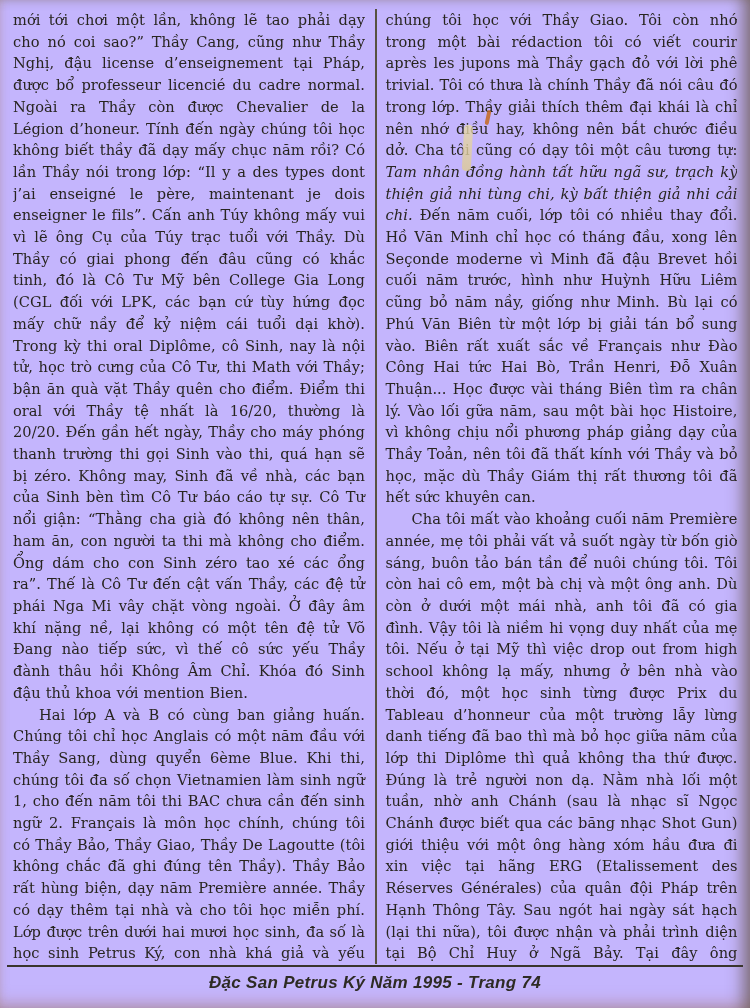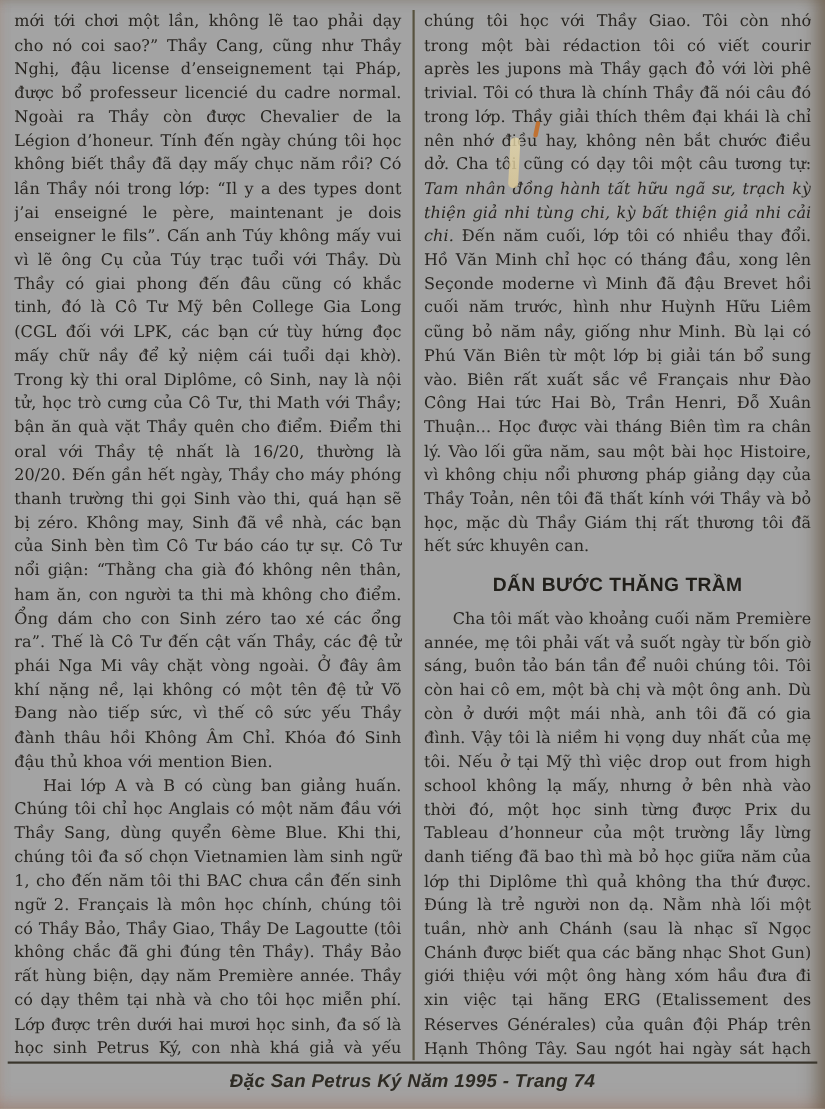--- a/index.html
+++ b/index.html
@@ -3,21 +3,21 @@
 <meta charset="utf-8">
 <style>
   html, body { margin:0; padding:0; }
   body {
     width:750px; height:1008px; position:relative; overflow:hidden;
     background:#c9bfa9;
     font-family:"DejaVu Serif","Liberation Serif",serif;
   }
   .page {
     position:absolute; inset:0;
-    background:#a3a3a3;
+    background:#c4b5fd;
     box-shadow:
       inset -15px 0 16px -8px rgba(90,74,52,.65),
       inset 5px 0 10px -5px rgba(170,128,112,.30),
       inset 0 -13px 16px -8px rgba(175,118,100,.38),
       inset 0 7px 10px -6px rgba(125,112,90,.22);
   }
   .text-block {
     position:absolute; top:9px; left:13px; width:724px; bottom:44px;
     display:flex; overflow:hidden;
   }
@@ -72,21 +72,20 @@
 
     <div class="col">
       <p>mới tới chơi một lần, không lẽ tao phải dạy cho nó coi sao?” Thầy Cang, cũng như Thầy Nghị, đậu license d’enseignement tại Pháp, được bổ professeur licencié du cadre normal. Ngoài ra Thầy còn được Chevalier de la Légion d’honeur. Tính đến ngày chúng tôi học không biết thầy đã dạy mấy chục năm rồi? Có lần Thầy nói trong lớp: “Il y a des types dont j’ai enseigné le père, maintenant je dois enseigner le fils”. Cấn anh Túy không mấy vui vì lẽ ông Cụ của Túy trạc tuổi với Thầy. Dù Thầy có giai phong đến đâu cũng có khắc tinh, đó là Cô Tư Mỹ bên College Gia Long (CGL đối với LPK, các bạn cứ tùy hứng đọc mấy chữ nầy để kỷ niệm cái tuổi dại khờ). Trong kỳ thi oral Diplôme, cô Sinh, nay là nội tử, học trò cưng của Cô Tư, thi Math với Thầy; bận ăn quà vặt Thầy quên cho điểm. Điểm thi oral với Thầy tệ nhất là 16/20, thường là 20/20. Đến gần hết ngày, Thầy cho máy phóng thanh trường thi gọi Sinh vào thi, quá hạn sẽ bị zéro. Không may, Sinh đã về nhà, các bạn của Sinh bèn tìm Cô Tư báo cáo tự sự. Cô Tư nổi giận: “Thằng cha già đó không nên thân, ham ăn, con người ta thi mà không cho điểm. Ổng dám cho con Sinh zéro tao xé các ổng ra”. Thế là Cô Tư đến cật vấn Thầy, các đệ tử phái Nga Mi vây chặt vòng ngoài. Ở đây âm khí nặng nề, lại không có một tên đệ tử Võ Đang nào tiếp sức, vì thế cô sức yếu Thầy đành thâu hồi Không Âm Chỉ. Khóa đó Sinh đậu thủ khoa với mention Bien.</p>
       <p class="indent">Hai lớp A và B có cùng ban giảng huấn. Chúng tôi chỉ học Anglais có một năm đầu với Thầy Sang, dùng quyển 6ème Blue. Khi thi, chúng tôi đa số chọn Vietnamien làm sinh ngữ 1, cho đến năm tôi thi BAC chưa cần đến sinh ngữ 2. Français là môn học chính, chúng tôi có Thầy Bảo, Thầy Giao, Thầy De Lagoutte (tôi không chắc đã ghi đúng tên Thầy). Thầy Bảo rất hùng biện, dạy năm Première année. Thầy có dạy thêm tại nhà và cho tôi học miễn phí. Lớp được trên dưới hai mươi học sinh, đa số là học sinh Petrus Ký, con nhà khá giả và yếu Français. Về phần tôi chắc Thầy thương tôi nghèo và chăm học, lại nữa Thầy cũng muốn trong thành phần môn đệ có ít tay chiến tướng cho lớp học thêm phần náo nhiệt. Hai năm kế</p>
     </div>
 
     <div class="divider"></div>
 
     <div class="col">
       <p><span>chúng tôi học với Thầy Giao. Tôi còn nhớ trong một bài rédaction tôi có viết courir après les jupons mà Thầy gạch đỏ với lời phê trivial. Tôi có thưa là chính Thầy đã nói câu đó trong lớp. Thầy giải thích thêm đại khái là chỉ nên nhớ điều hay, không nên bắt chước điều dở. Cha tôi cũng có dạy tôi một câu tương tự: </span><em class="proverb">Tam nhân đồng hành tất hữu ngã sư, trạch kỳ thiện giả nhi tùng chi, kỳ bất thiện giả nhi cải chi.</em><span> Đến năm cuối, lớp tôi có nhiều thay đổi. Hồ Văn Minh chỉ học có tháng đầu, xong lên Seçonde moderne vì Minh đã đậu Brevet hồi cuối năm trước, hình như Huỳnh Hữu Liêm cũng bỏ năm nầy, giống như Minh. Bù lại có Phú Văn Biên từ một lớp bị giải tán bổ sung vào. Biên rất xuất sắc về Français như Đào Công Hai tức Hai Bò, Trần Henri, Đỗ Xuân Thuận... Học được vài tháng Biên tìm ra chân lý. Vào lối gữa năm, sau một bài học Histoire, vì không chịu nổi phương pháp giảng dạy của Thầy Toản, nên tôi đã thất kính với Thầy và bỏ học, mặc dù Thầy Giám thị rất thương tôi đã hết sức khuyên can.</span></p>
-      <h2 class="section-heading">DẤN BƯỚC THĂNG TRẦM</h2>
       <p class="indent">Cha tôi mất vào khoảng cuối năm Première année, mẹ tôi phải vất vả suốt ngày từ bốn giờ sáng, buôn tảo bán tần để nuôi chúng tôi. Tôi còn hai cô em, một bà chị và một ông anh. Dù còn ở dưới một mái nhà, anh tôi đã có gia đình. Vậy tôi là niềm hi vọng duy nhất của mẹ tôi. Nếu ở tại Mỹ thì việc drop out from high school không lạ mấy, nhưng ở bên nhà vào thời đó, một học sinh từng được Prix du Tableau d’honneur của một trường lẫy lừng danh tiếng đã bao thì mà bỏ học giữa năm của lớp thi Diplôme thì quả không tha thứ được. Đúng là trẻ người non dạ. Nằm nhà lối một tuần, nhờ anh Chánh (sau là nhạc sĩ Ngọc Chánh được biết qua các băng nhạc Shot Gun) giới thiệu với một ông hàng xóm hầu đưa đi xin việc tại hãng ERG (Etalissement des Réserves Générales) của quân đội Pháp trên Hạnh Thông Tây. Sau ngót hai ngày sát hạch (lại thi nữa), tôi được nhận và phải trình diện tại Bộ Chỉ Huy ở Ngã Bảy. Tại đây ông Lieutenant Trưởng phòng Kế toán Trung Ương, sau khi xem xét hồ sơ của tôi gồm mấy bài thi và lời phê của ông Adjudant Chef giám khảo (sau</p>
     </div>
 
   </div>
 
   <div class="artifact slash"></div>
   <div class="artifact scratch"></div>
 
   <div class="footer-rule"></div>
   <div class="page-footer">Đặc San Petrus Ký Năm 1995 - Trang 74</div>

